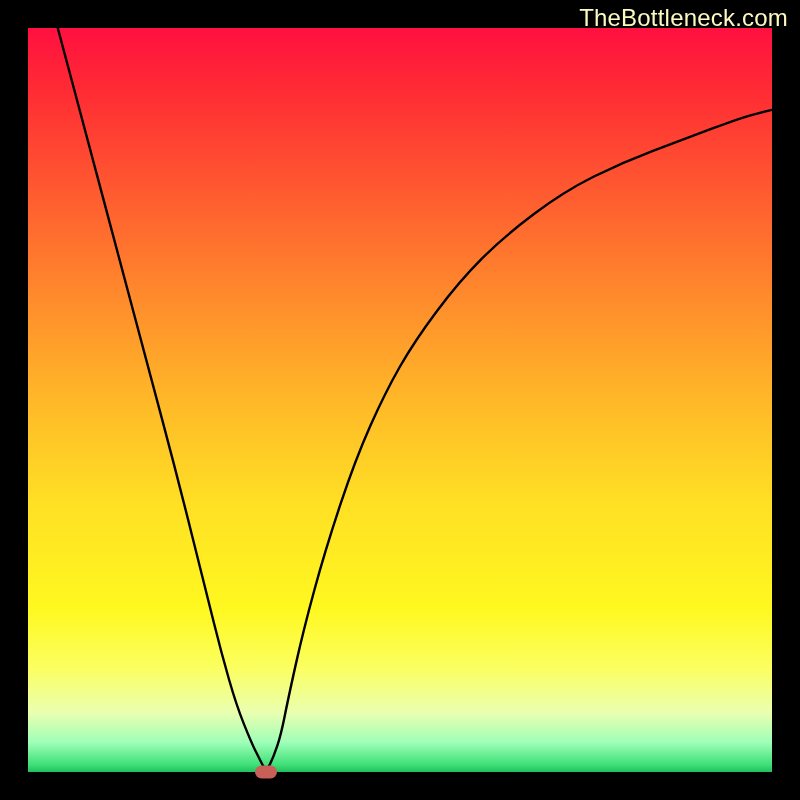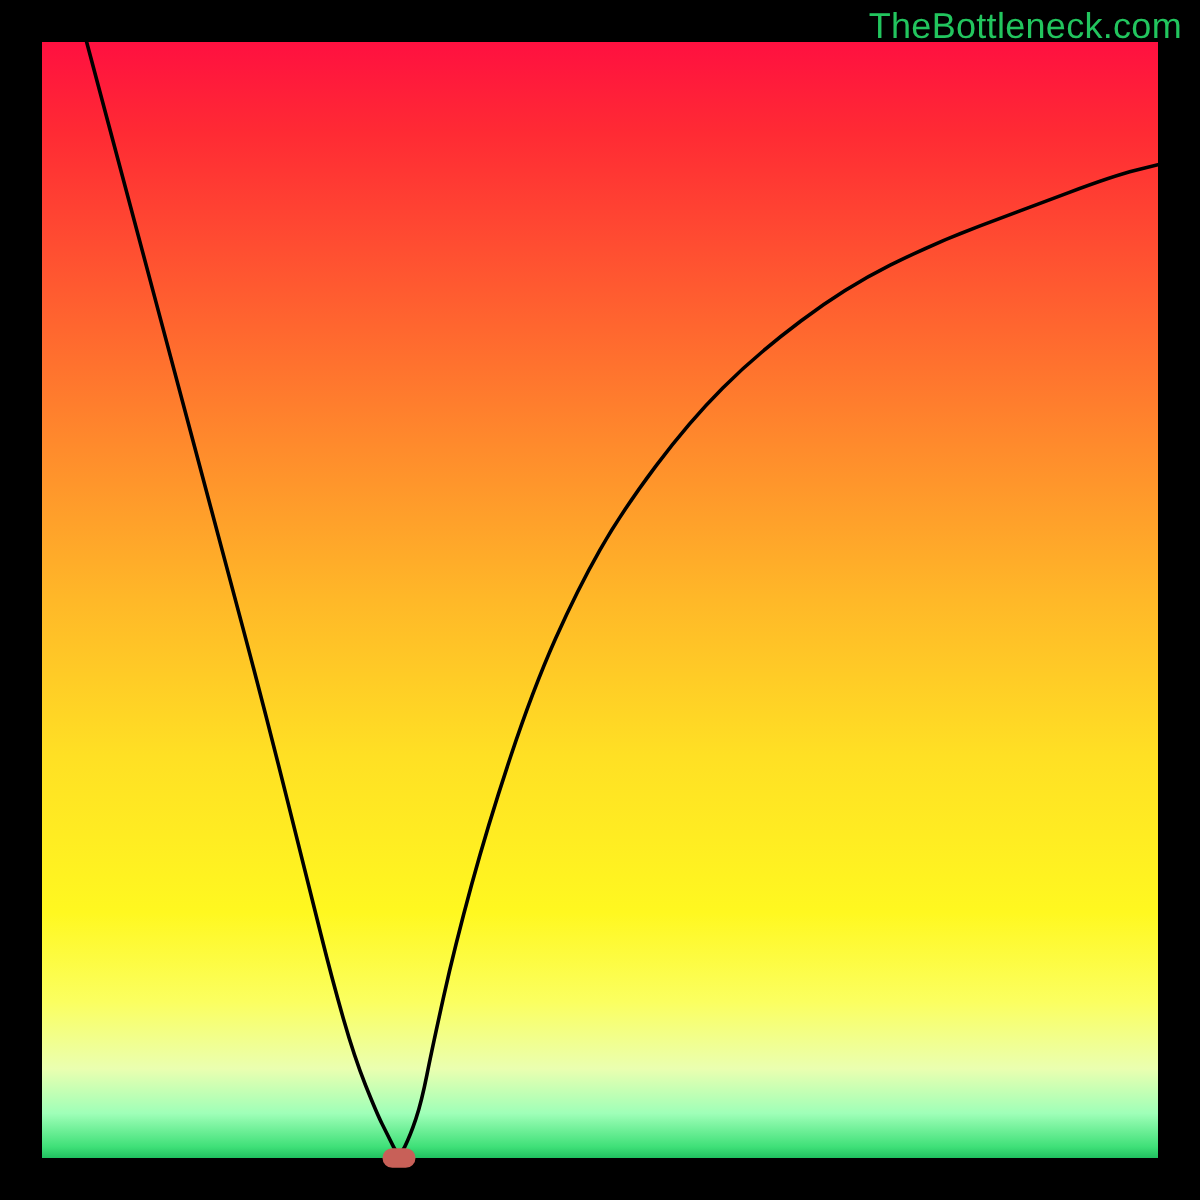--- a/index.html
+++ b/index.html
@@ -52,21 +52,21 @@
     height: 13px;
     background: #c86058;
     border-radius: 7px;
     transform: translate(-50%, -50%);
     pointer-events: none;
   }
   .watermark {
     position: absolute;
     top: 4px;
     right: 12px;
-    color: #22c55e;
+    color: #fef9c3;
     font-size: 24px;
     font-weight: 500;
     letter-spacing: 0.2px;
     user-select: none;
     text-align: center;
   }
 </style>
 </head>
 <body>
 

